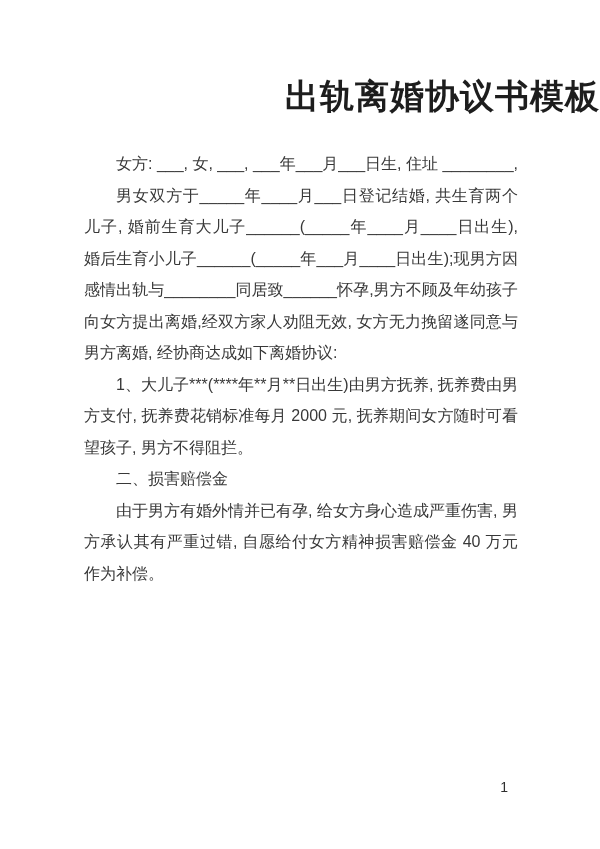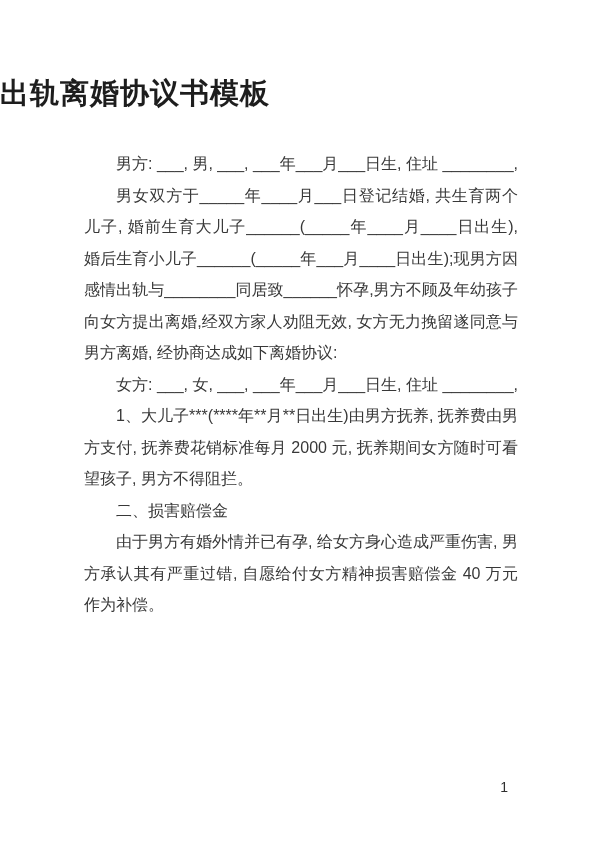--- a/index.html
+++ b/index.html
@@ -11,22 +11,22 @@
     position: relative;
     width: 600px;
     height: 849px;
     background: #ffffff;
     overflow: hidden;
     font-family: "Liberation Sans", sans-serif;
   }
   .doc-title {
     margin: 0;
     padding-top: 74px;
-    text-align: left;
-    font-size: 29px;
+    text-align: right;
+    font-size: 34px;
     font-weight: 700;
     color: #1d1d1d;
     letter-spacing: 1px;
   }
   .content {
     position: absolute;
     left: 84px;
     right: 82px;
     top: 148px;
     font-size: 16px;
@@ -49,23 +49,22 @@
   }
 </style>
 </head>
 <body>
 
 <div class="page">
 
   <h1 class="doc-title">出轨离婚协议书模板</h1>
 
   <div class="content">
-    <p>男方: ___, 男, ___, ___年___月___日生, 住址 ________,</p>
+    <p>女方: ___, 女, ___, ___年___月___日生, 住址 ________,</p>
     <p>男女双方于_____年____月___日登记结婚, 共生育两个儿子, 婚前生育大儿子______(_____年____月____日出生), 婚后生育小儿子______(_____年___月____日出生);现男方因感情出轨与________同居致______怀孕,男方不顾及年幼孩子向女方提出离婚,经双方家人劝阻无效, 女方无力挽留遂同意与男方离婚, 经协商达成如下离婚协议:</p>
-    <p>女方: ___, 女, ___, ___年___月___日生, 住址 ________,</p>
     <p>1、大儿子***(****年**月**日出生)由男方抚养, 抚养费由男方支付, 抚养费花销标准每月 2000 元, 抚养期间女方随时可看望孩子, 男方不得阻拦。</p>
     <p>二、损害赔偿金</p>
     <p>由于男方有婚外情并已有孕, 给女方身心造成严重伤害, 男方承认其有严重过错, 自愿给付女方精神损害赔偿金 40 万元作为补偿。</p>
   </div>
 
   <div class="page-number">1</div>
 
 </div>
 
 </body></html>

